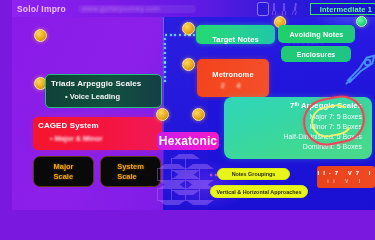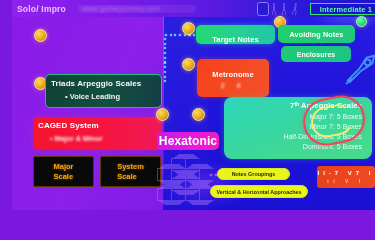--- a/index.html
+++ b/index.html
@@ -75,21 +75,21 @@
 
   
   .c-caged { left:21px; top:117px; width:129px; height:33px;
     background:linear-gradient(90deg,#f4152e 0%,#f41540 60%,#f01858 100%);
     padding:4px 5px; box-shadow:0 0 5px rgba(255,40,80,.35); }
   .c-caged .t { font-size:8px; color:#ffffff; filter:blur(.45px); }
   .c-caged .s { font-size:7.2px; color:#ffe8ec; margin:3.5px 0 0 12px; filter:blur(.9px); }
 
   
   .scalebox { position:absolute; width:61px; height:31px; background:#090909;
-    border:1px solid #5b3a00; border-radius:2px;
+    border:1px solid #5b3a00; border-radius:7px;
     display:flex; flex-direction:column; align-items:center; justify-content:center;
     font-size:7.5px; font-weight:700; color:#f5a60f; line-height:1.25;
     filter:blur(.55px); text-shadow:0 0 3px rgba(245,166,15,.5); }
   .sb-major { left:21px; top:156px; }
   .sb-minor { left:88px; top:156px; }
 
   
   .c-target { left:184px; top:25px; width:79px; height:19px;
     background:linear-gradient(100deg,#23d96f 0%,#26cf92 55%,#1fc7a8 100%);
     align-items:center; justify-content:flex-end;

